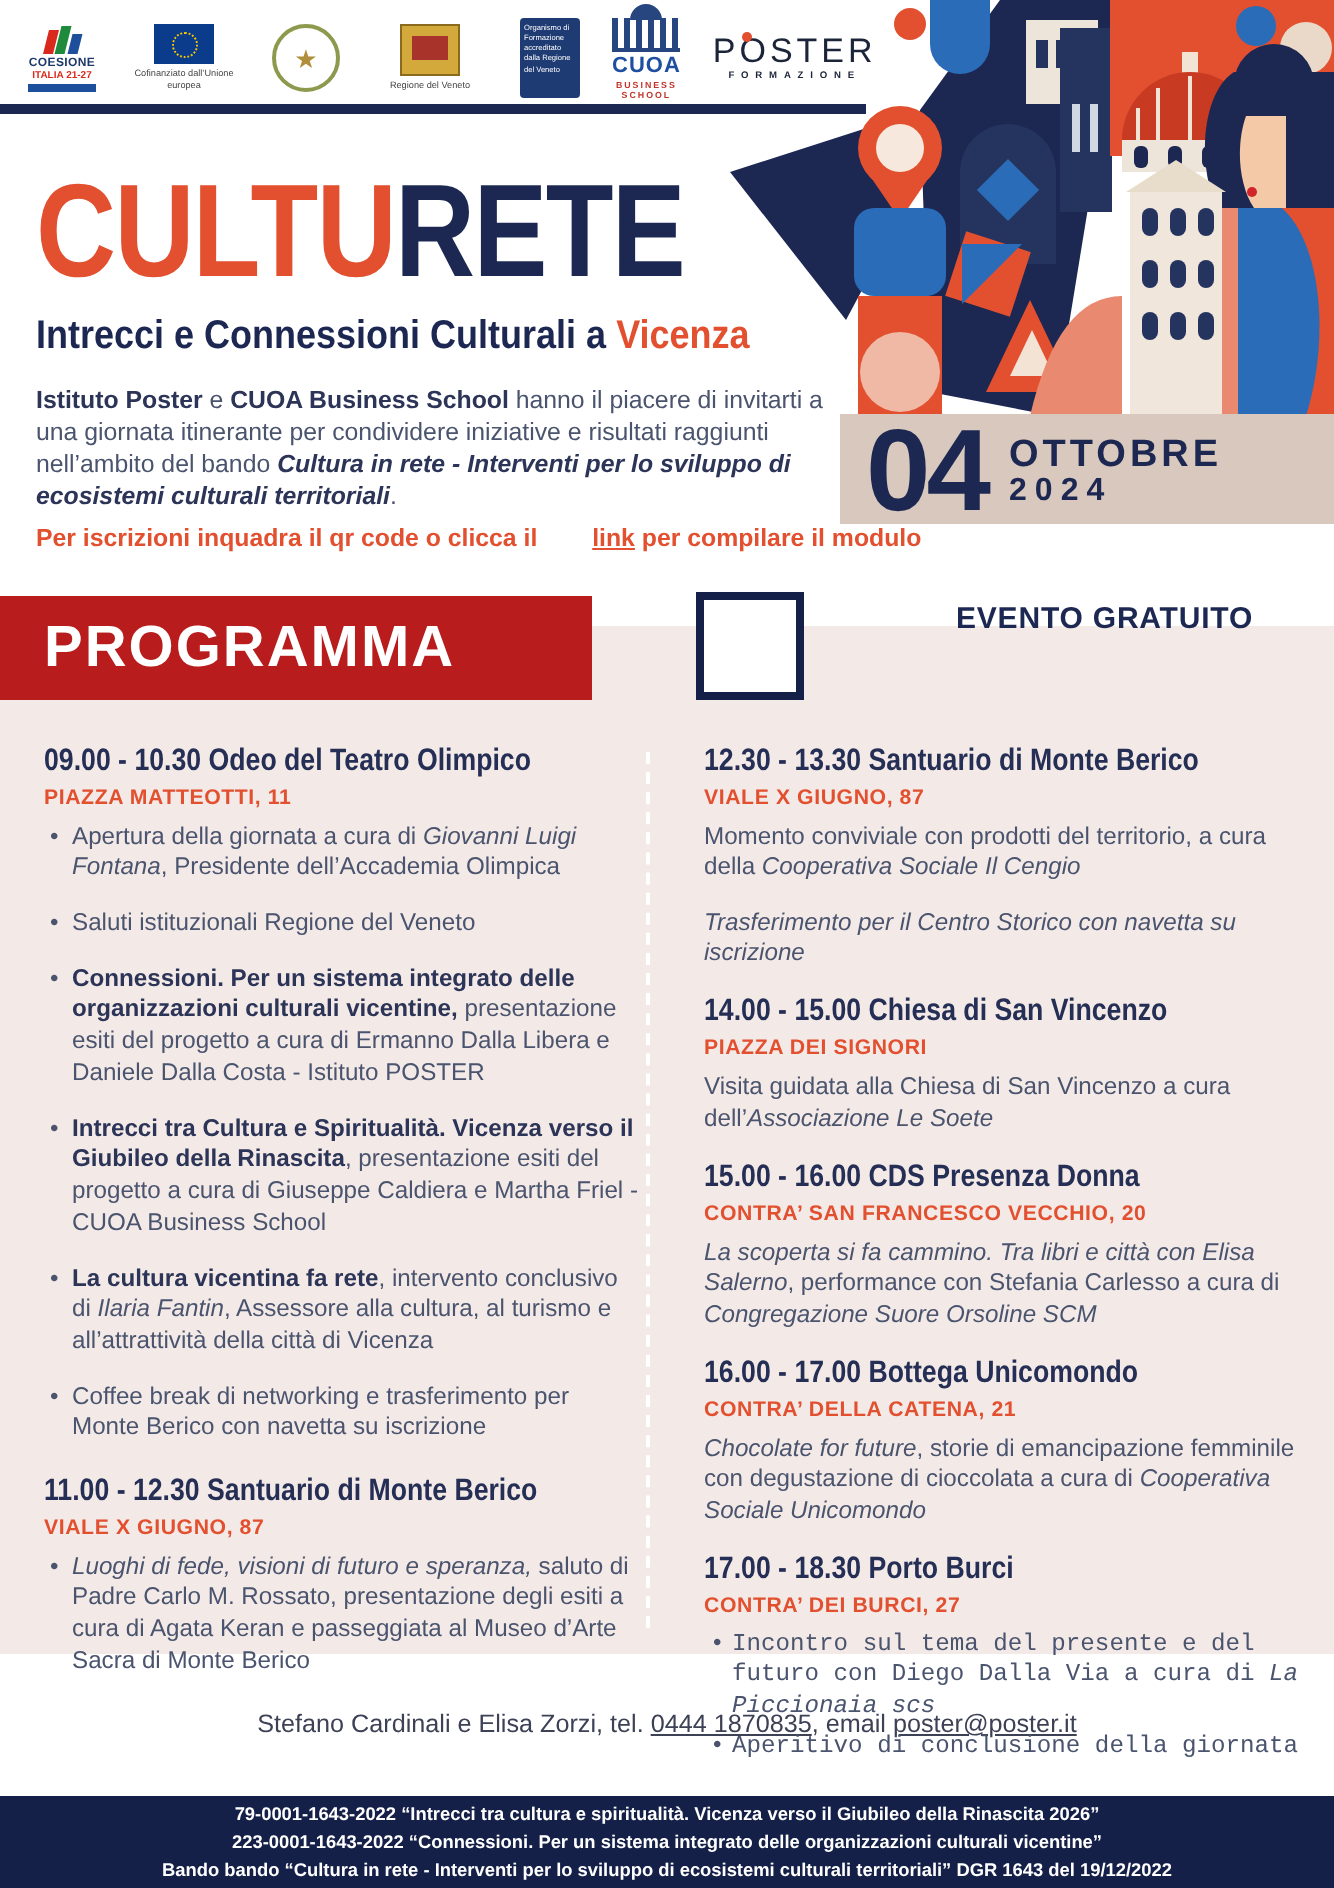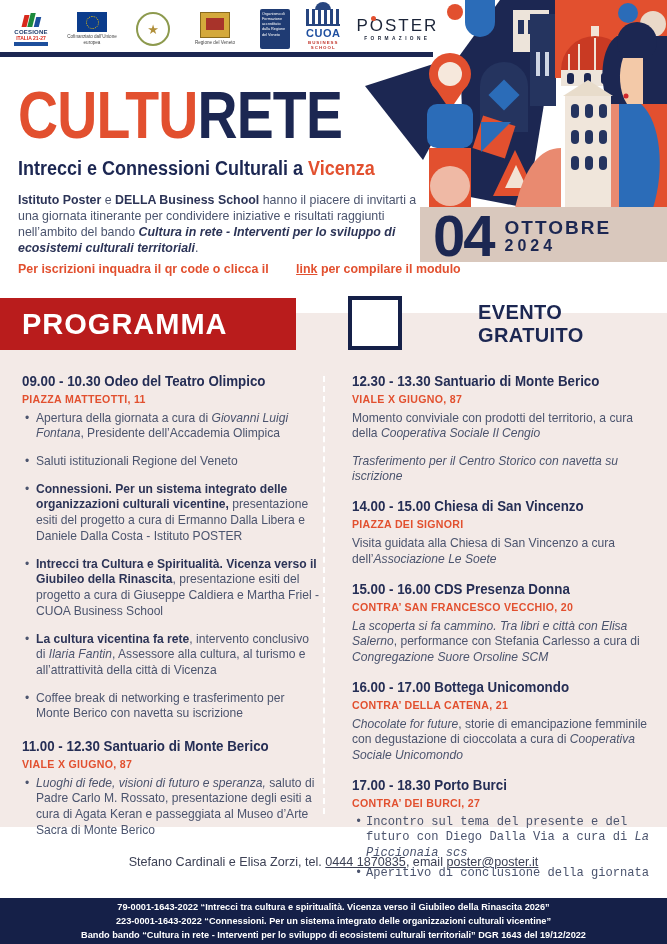--- a/index.html
+++ b/index.html
@@ -76,21 +76,21 @@
   .pink{position:absolute;left:0;top:313px;width:667px;height:514px;background:#f3eae7;z-index:1;}
   .prog-banner{position:absolute;left:0;top:298px;width:296px;height:52px;background:#b91c1c;z-index:4;
                display:flex;align-items:center;padding-left:22px;box-sizing:border-box;
                color:#fff;font-size:29px;font-weight:800;letter-spacing:1px;}
   .qr{position:absolute;left:348px;top:296px;width:54px;height:54px;background:#152048;padding:4px;
       box-sizing:border-box;z-index:4;}
   .qr-in{width:100%;height:100%;background:#ffffff;
          background-image:repeating-linear-gradient(0deg,#152048 0 2px,transparent 2px 5px),
                           repeating-linear-gradient(90deg,#152048 0 2px,transparent 2px 4px);
          background-blend-mode:lighten;}
-  .evento{position:absolute;left:478px;top:301px;font-size:20px;font-weight:800;color:#1c2752;
+  .evento{position:absolute;left:478px;top:301px;font-size:15px;font-weight:800;color:#1c2752;
           letter-spacing:.4px;z-index:4;}
 
   .cols{position:absolute;left:0;top:372px;width:667px;z-index:4;display:flex;}
   .col-left{width:298px;margin-left:22px;}
   .col-right{width:298px;margin-left:32px;}
   .divider{position:absolute;left:323px;top:376px;height:438px;border-left:2px dashed #ffffff;z-index:4;}
 
   .section{margin-bottom:15px;}
   .sec-h{font-size:15.5px;font-weight:800;color:#252e55;white-space:nowrap;line-height:1.2;
          transform:scaleX(.86);transform-origin:0 0;margin-bottom:2px;}
@@ -211,21 +211,21 @@
     <rect x="220" y="156" width="8" height="14" rx="4" fill="#25345f"></rect>
     <rect x="234" y="156" width="8" height="14" rx="4" fill="#25345f"></rect>
   </svg>
 
   <div class="title">
     <span class="t-red">CULTU</span><span class="t-navy">RETE</span>
   </div>
   <div class="subtitle">
     <span>Intrecci e Connessioni Culturali a </span><span class="accent">Vicenza</span>
   </div>
-  <div class="intro" id="intro"><span class="b">Istituto Poster</span><span> e </span><span class="b">DELLA Business School</span><span> hanno il piacere di invitarti a una giornata itinerante per condividere iniziative e risultati raggiunti nell’ambito del bando </span><span class="b i">Cultura in rete - Interventi per lo sviluppo di ecosistemi culturali territoriali</span><span>.</span></div>
+  <div class="intro" id="intro"><span class="b">Istituto Poster</span><span> e </span><span class="b">CUOA Business School</span><span> hanno il piacere di invitarti a una giornata itinerante per condividere iniziative e risultati raggiunti nell’ambito del bando </span><span class="b i">Cultura in rete - Interventi per lo sviluppo di ecosistemi culturali territoriali</span><span>.</span></div>
   <div class="cta">
     <span>Per iscrizioni inquadra il qr code o clicca il </span><span class="u">link</span><span> per compilare il modulo</span>
   </div>
 
   <div class="date-band">
     <div class="day">04</div>
     <div class="date-right">
       <div class="month">OTTOBRE</div>
       <div class="year">2024</div>
     </div>

